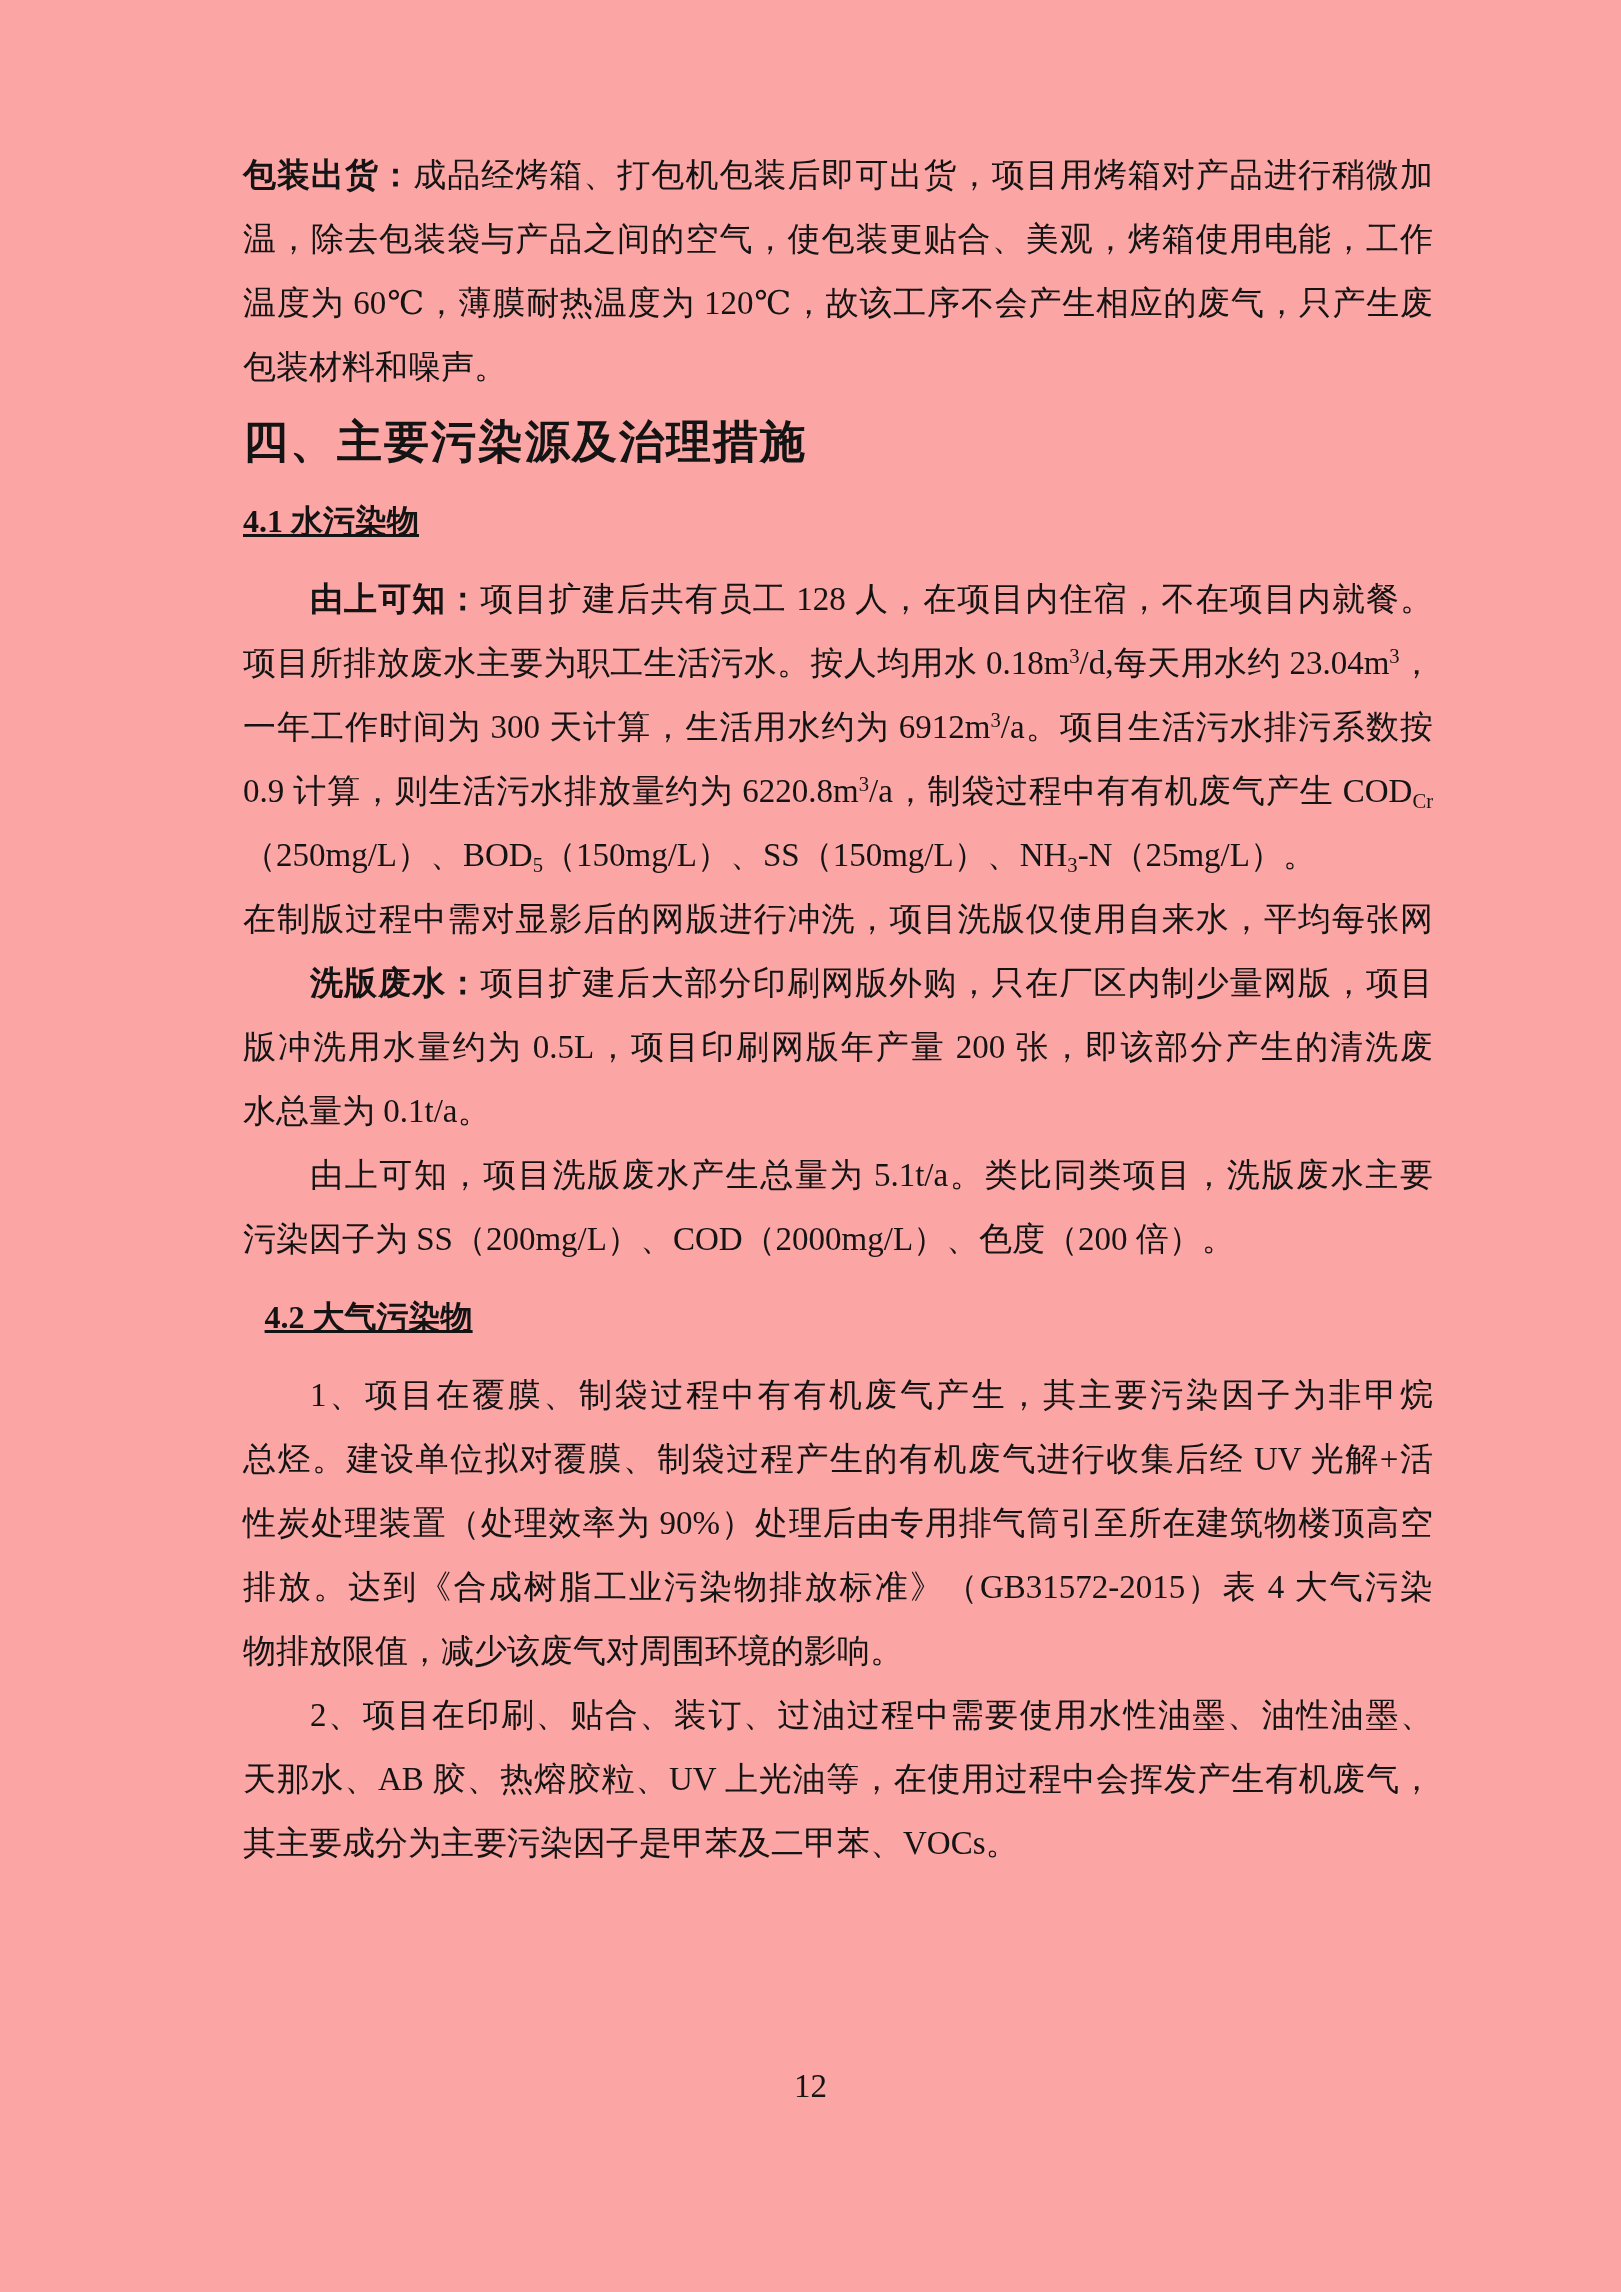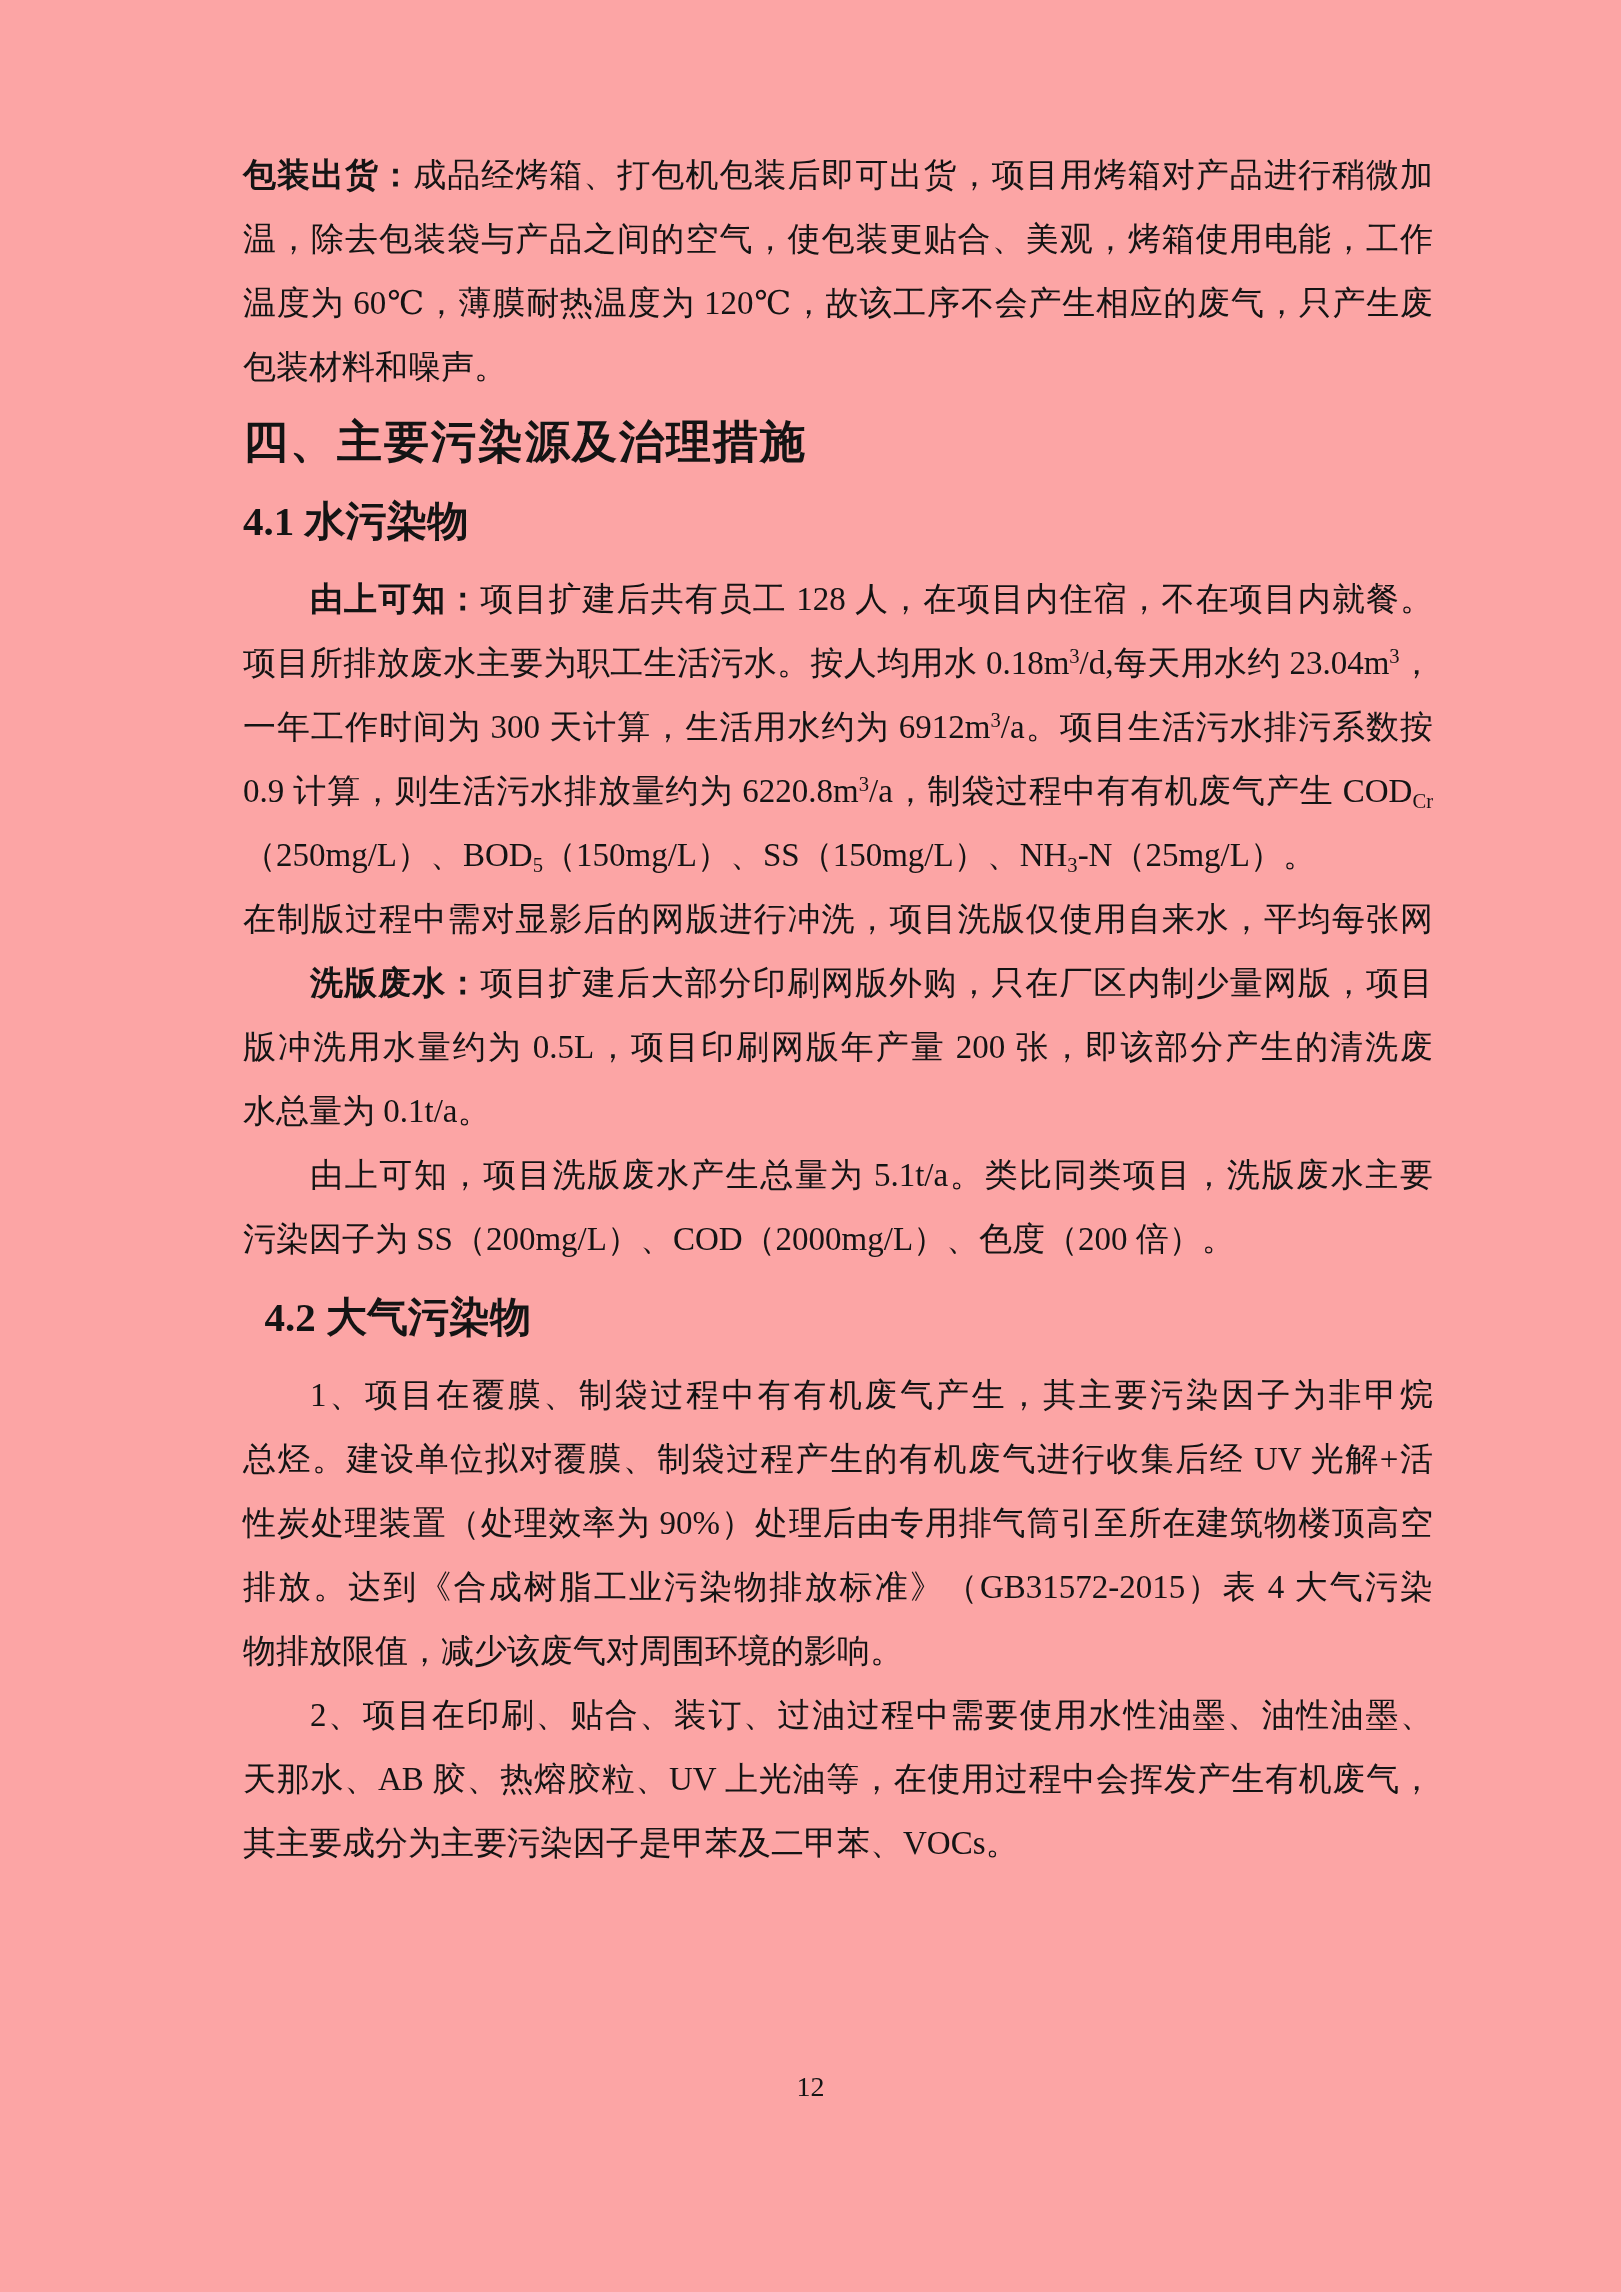--- a/index.html
+++ b/index.html
@@ -31,29 +31,29 @@
   b{font-weight:bold;}
   sub,sup{font-size:20.6px;line-height:0;}
   sup{vertical-align:baseline;position:relative;top:-0.55em;}
   sub{vertical-align:baseline;position:relative;top:0.28em;}
   .h1{
     font-size:45px;font-weight:bold;
     line-height:67px;margin-top:9.8px;
     letter-spacing:2px;
   }
   .h2{
-    font-size:41px;font-weight:bold;
-    line-height:61px;margin-top:15.7px;
+    font-size:32px;font-weight:bold;
+    line-height:61px;margin-top:15.7px;text-decoration:underline;
   }
   .h2.shift{margin-left:21.6px;}
   .page-number{
     position:absolute;
     left:0;top:2070px;width:100%;
     text-align:center;
-    font-size:28px;line-height:33px;
+    font-size:33px;line-height:33px;
   }
 </style>
 </head>
 <body>
 
 <div class="page">
   <div class="content">
       <div class="para">
         <div class="line"><b>包装出货：</b><span>成品经烤箱、打包机包装后即可出货，项目用烤箱对产品进行稍微加</span></div>
         <div class="line"><span>温，除去包装袋与产品之间的空气，使包装更贴合、美观，烤箱使用电能，工作</span></div>

